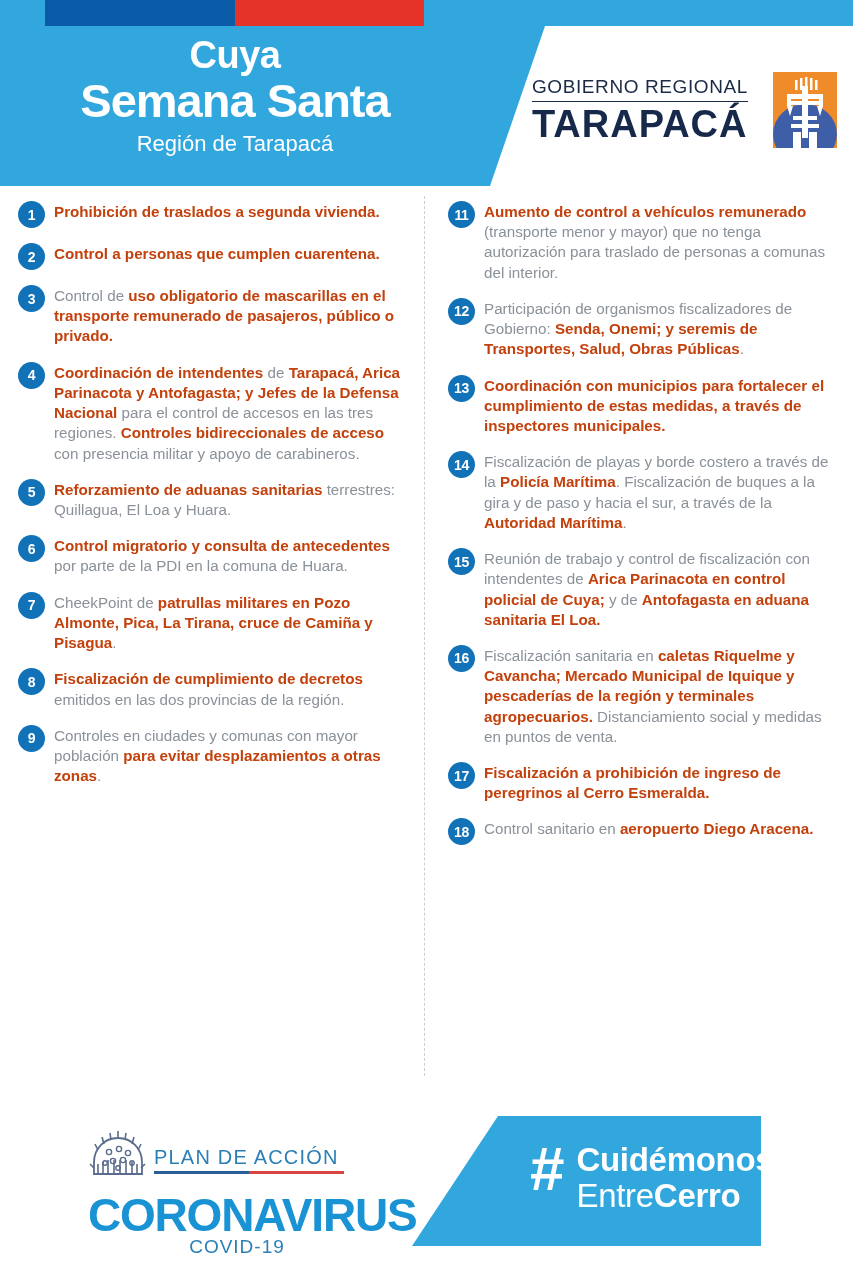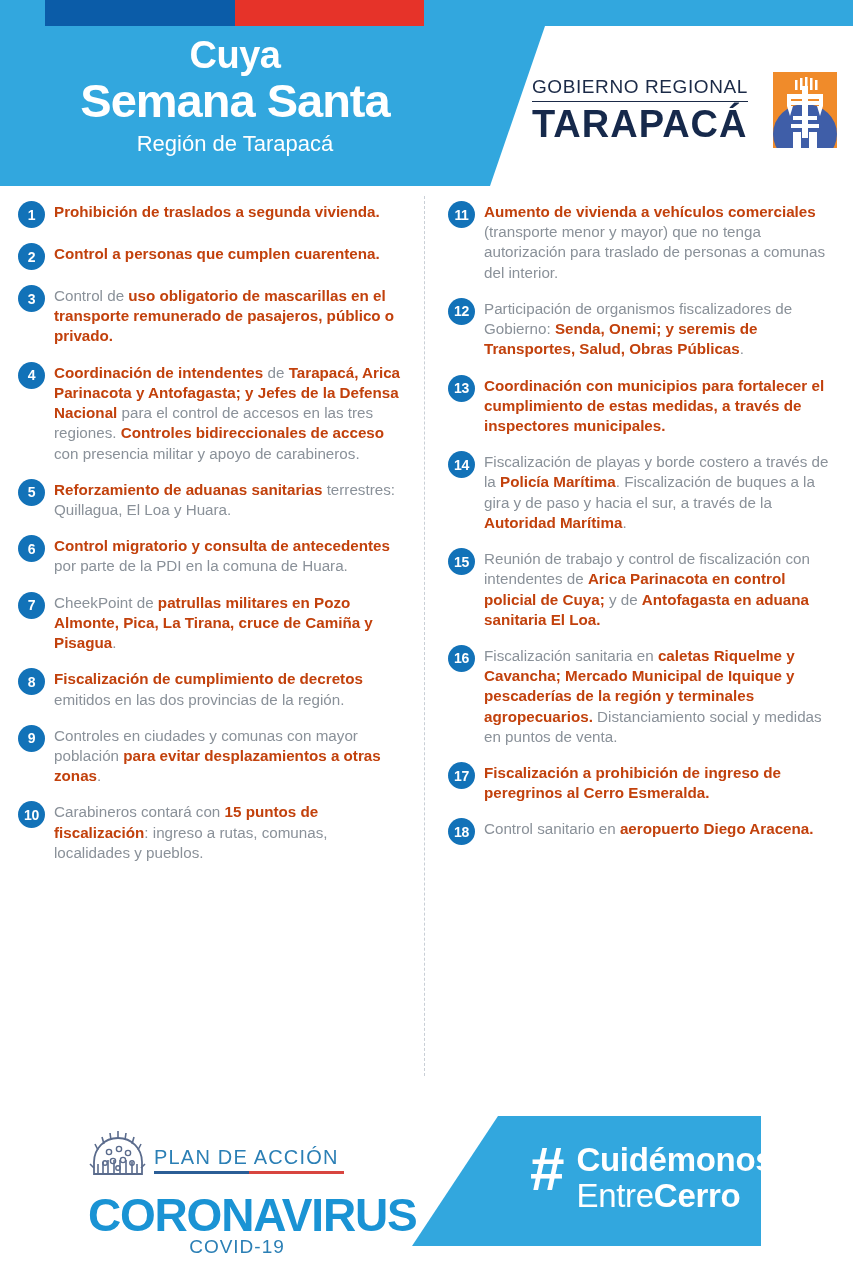--- a/index.html
+++ b/index.html
@@ -316,29 +316,25 @@
           <div class="item-text">CheekPoint de <b>patrullas militares en Pozo Almonte, Pica, La Tirana, cruce de Camiña y Pisagua</b>.</div>
         </div>
         <div class="item">
           <div class="badge">8</div>
           <div class="item-text"><b>Fiscalización de cumplimiento de decretos</b> emitidos en las dos provincias de la región.</div>
         </div>
         <div class="item">
           <div class="badge">9</div>
           <div class="item-text">Controles en ciudades y comunas con mayor población <b>para evitar desplazamientos a otras zonas</b>.</div>
         </div>
-        <div class="item">
-          <div class="badge">10</div>
-          <div class="item-text">Carabineros contará con <b>15 puntos de fiscalización</b>: ingreso a rutas, comunas, localidades y pueblos.</div>
-        </div>
       </div>
     <div class="col col-right" id="col-right">
         <div class="item">
           <div class="badge">11</div>
-          <div class="item-text"><b>Aumento de vivienda a vehículos comerciales</b> (transporte menor y mayor) que no tenga autorización para traslado de personas a comunas del interior.</div>
+          <div class="item-text"><b>Aumento de control a vehículos remunerado</b> (transporte menor y mayor) que no tenga autorización para traslado de personas a comunas del interior.</div>
         </div>
         <div class="item">
           <div class="badge">12</div>
           <div class="item-text">Participación de organismos fiscalizadores de Gobierno: <b>Senda, Onemi; y seremis de Transportes, Salud, Obras Públicas</b>.</div>
         </div>
         <div class="item">
           <div class="badge">13</div>
           <div class="item-text"><b>Coordinación con municipios para fortalecer el cumplimiento de estas medidas, a través de inspectores municipales.</b></div>
         </div>
         <div class="item">

